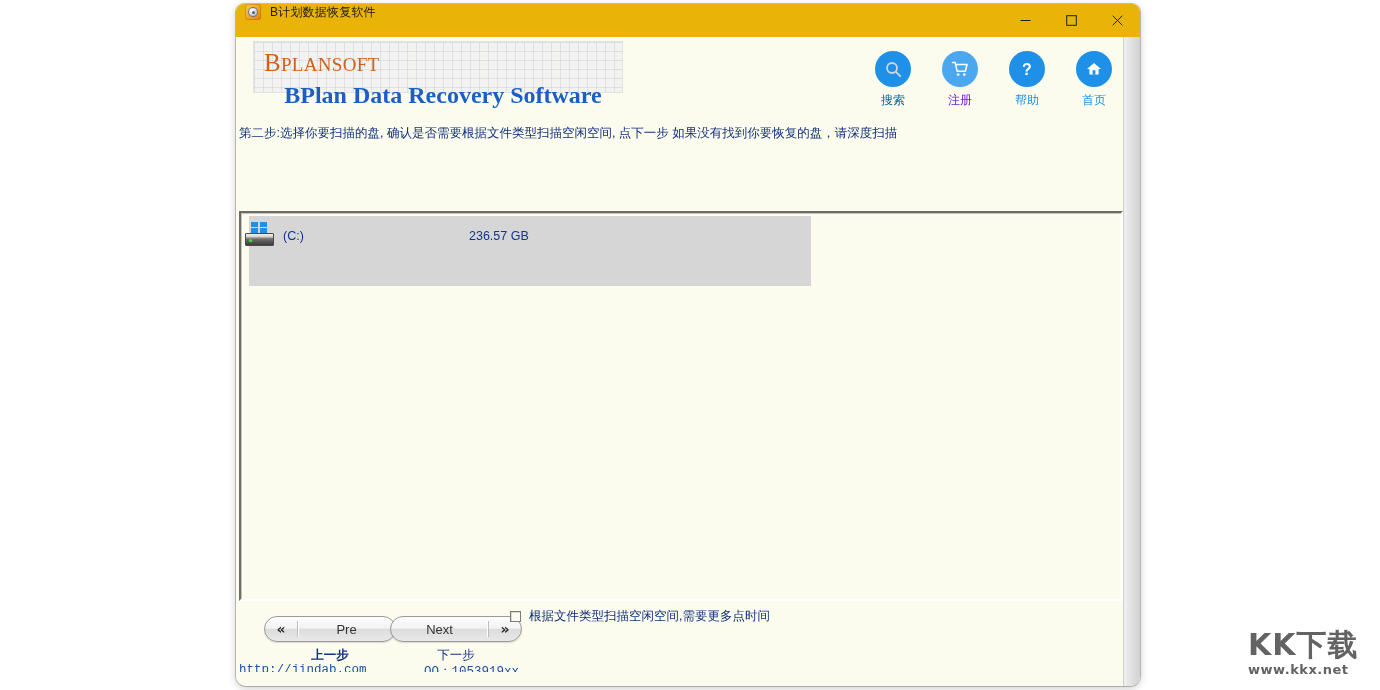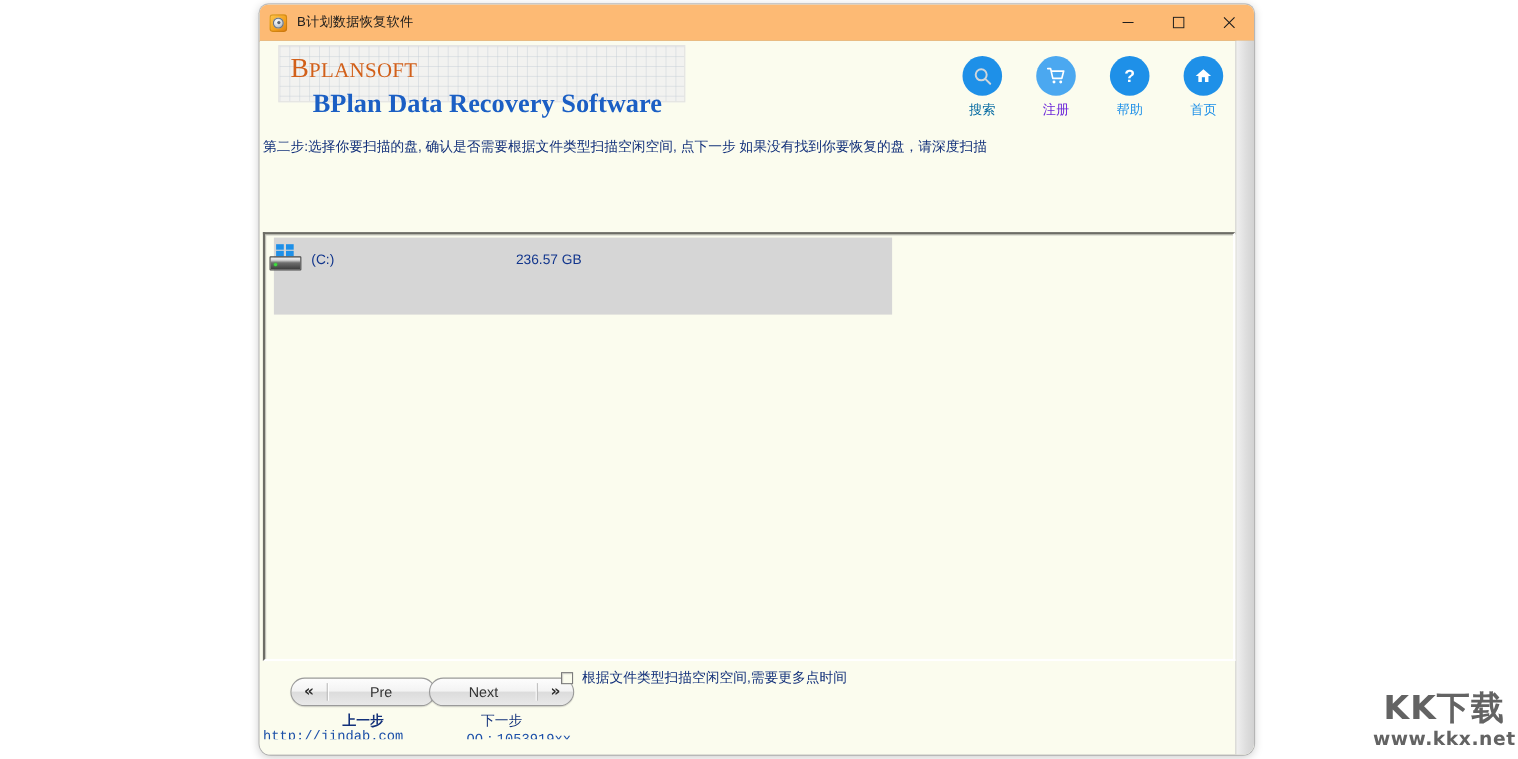--- a/index.html
+++ b/index.html
@@ -16,23 +16,23 @@
     position: absolute;
     left: 236px; top: 4px;
     width: 904px; height: 682px;
     background: #fbfcee;
     border-radius: 8px 8px 10px 10px;
     box-shadow: 0 2px 9px rgba(0,0,0,0.22), 0 0 0 1px #c9c9c9;
     overflow: hidden;
   }
   .titlebar {
     position: absolute; left:0; top:0; width:904px; height:33px;
-    background: #fdba74;
+    background: #eab308;
     border-bottom: 1px solid #a16207;
-    display:flex; align-items:center;
+    display:flex; align-items:flex-start;
   }
   .app-icon {
     width:16px; height:16px; margin-left:9px; margin-right:9px;
     border-radius:3px;
     background: linear-gradient(135deg,#ffc84d 0%, #f3a01c 60%, #e07c10 100%);
     position: relative; flex:none;
     box-shadow: inset 0 0 0 1px rgba(180,110,10,.5);
   }
   .app-icon::before{
     content:""; position:absolute; left:3px; top:3px; width:10px; height:10px;
@@ -196,29 +196,29 @@
     box-sizing:border-box; flex:none;
     box-shadow: inset 1px 1px 0 #d8d8d0;
   }
   .chk-text{
     margin-left:8px; font-size:12.5px; color:#12307a; white-space:nowrap;
     font-family:"Liberation Sans","DejaVu Sans",sans-serif;
   }
 
   
   .watermark{
-    position:absolute; left:1248px; top:628px; width:130px; text-align:center;
+    position:absolute; left:1248px; top:628px; width:130px; text-align:left;
     color:#636363; user-select:none;
   }
   .wm-big{
     font-size:30px; font-weight:bold; letter-spacing:1px; line-height:34px;
     font-family:"DejaVu Sans","Liberation Sans",sans-serif;
   }
   .wm-small{
-    font-size:17px; font-weight:bold; letter-spacing:.5px;
+    font-size:13px; font-weight:bold; letter-spacing:.5px;
     font-family:"DejaVu Sans","Liberation Sans",sans-serif;
   }
 </style>
 </head>
 <body>
 
 <div id="root">
 
   <div class="window">
 

